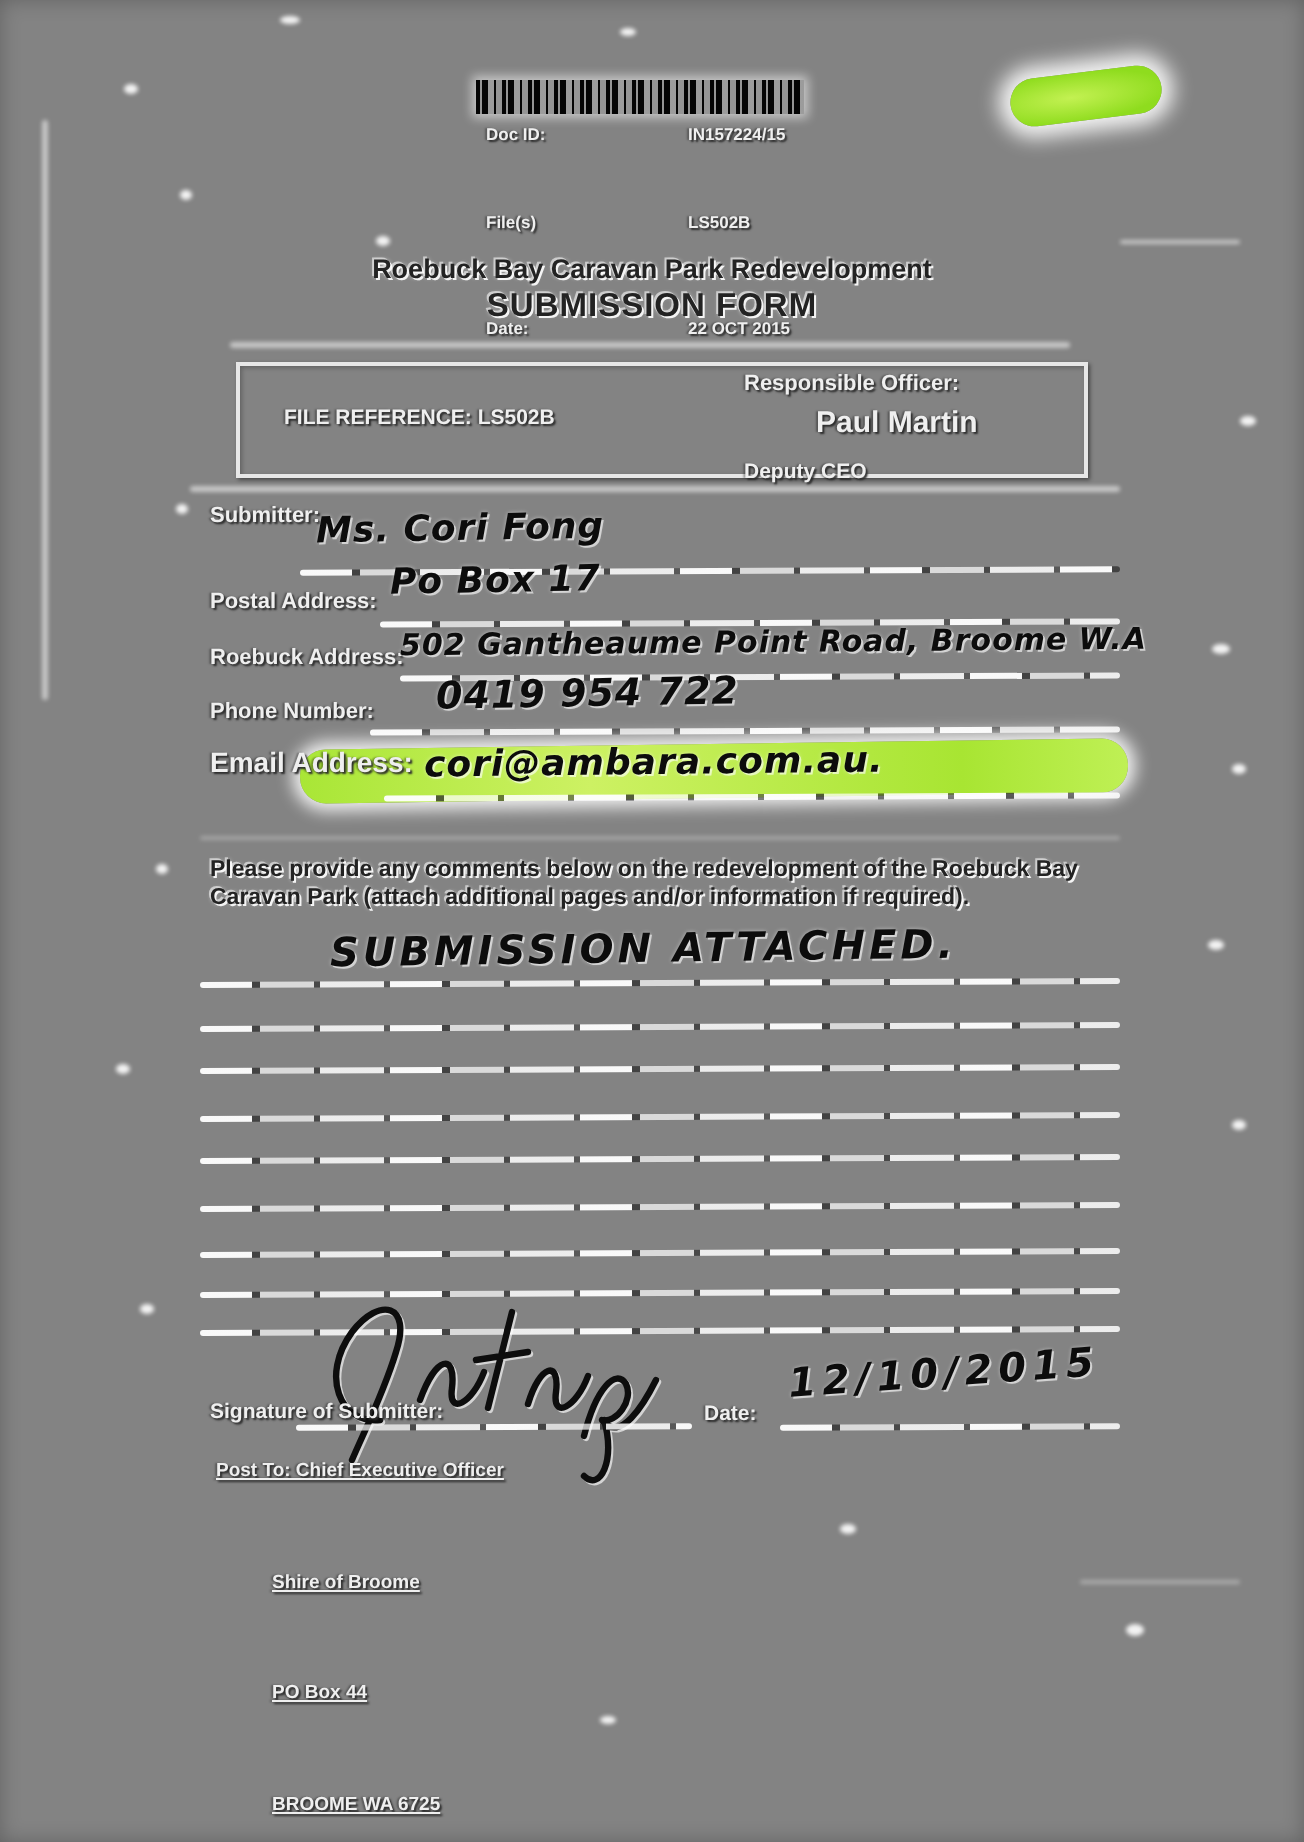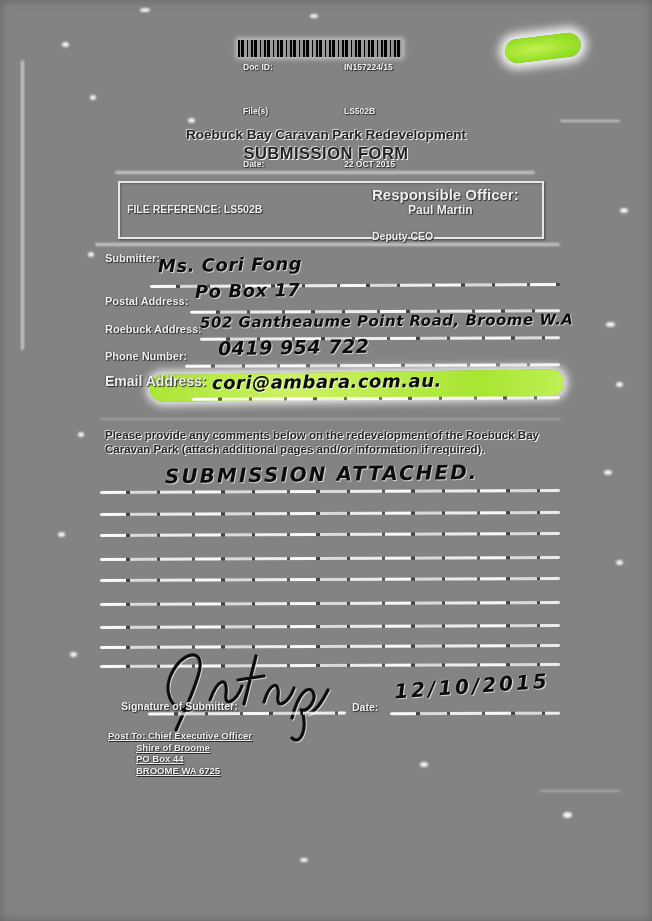--- a/index.html
+++ b/index.html
@@ -26,21 +26,21 @@
   #stamp{position:absolute;left:243px;top:62px;display:grid;grid-template-columns:67px auto;row-gap:1px;font-size:8.5px;line-height:10px;gap:34px;}
   #stamp .gap{margin-top:9px;}
   #hl-blob{position:absolute;left:505px;top:36px;width:76px;height:24px;border-radius:13px;transform:rotate(-7deg);
      background:radial-gradient(ellipse at 40% 50%,#c3f152,#8fdc1e 75%);box-shadow:0 0 10px 6px rgba(255,255,255,.9);}
   #hl-email{position:absolute;left:150px;top:372px;width:414px;height:27px;border-radius:13px;transform:rotate(-.8deg);
      background:linear-gradient(90deg,#a9e636,#cdf163 35%,#a8e532 80%,#bff055);box-shadow:0 0 8px 4px rgba(255,255,255,.85);}
   #refbox{position:absolute;left:118px;top:181px;width:422px;height:54px;border:2px solid rgba(242,242,242,.9);
      box-shadow:1px 1px 2px rgba(0,0,0,.45),inset 1px 1px 2px rgba(0,0,0,.25);}
   #sig-svg{position:absolute;left:132px;top:638px;filter:drop-shadow(1px 1px 0 rgba(255,255,255,.65));}
   #postblock{position:absolute;left:108px;top:730px;font-size:9.5px;line-height:11.5px;text-decoration:underline;}
-  #postblock div+div{padding-left:28px;}
+  #postblock div+div{padding-left:28px;margin-top:44px;}
   .title-wrap{position:absolute;left:0;width:652px;text-align:center;}
 </style>
 </head>
 <body>
 
 <div id="scan">
 
   <div class="streak" style="left:21px;top:60px;width:3px;height:290px;"></div>
   <div class="streak" style="left:115px;top:171px;width:420px;height:3px;"></div>
   <div class="streak" style="left:95px;top:243px;width:465px;height:3px;"></div>
@@ -74,23 +74,23 @@
     <span class="gap">Date:</span>
     <span class="gap">22 OCT 2015</span>
   </div>
 
   <div id="hl-blob"></div>
 
   <div class="title-wrap prt" style="top:127px;font-size:13.5px;">Roebuck Bay Caravan Park Redevelopment</div>
   <div class="title-wrap prt" style="top:144px;font-size:16.5px;letter-spacing:.5px;">SUBMISSION FORM</div>
 
   <div id="refbox">
-    <div class="abs lab" style="left:7px;top:20px;font-size:10.5px;">FILE REFERENCE: LS502B</div>
-    <div class="abs lab" style="left:252px;top:3px;font-size:15px;">Responsible Officer:</div>
-    <div class="abs lab" style="left:252px;top:20px;font-size:12px;padding-left:36px;">Paul Martin</div>
+    <div class="abs lab" style="left:22px;top:20px;font-size:10.5px;">FILE REFERENCE: LS502B</div>
+    <div class="abs lab" style="left:252px;top:3px;font-size:11px;">Responsible Officer:</div>
+    <div class="abs lab" style="left:252px;top:20px;font-size:15px;padding-left:36px;">Paul Martin</div>
     <div class="abs lab" style="left:252px;top:47px;font-size:10.5px;">Deputy CEO</div>
   </div>
 
   <div class="abs lab" style="left:105px;top:252px;font-size:11px;">Submitter:</div>
   <div class="abs hw" style="left:158px;top:254px;font-size:18px;transform:rotate(-1deg);">Ms. Cori Fong</div>
   <div class="rule" style="left:150px;top:284px;width:410px;"></div>
 
   <div class="abs lab" style="left:105px;top:295px;font-size:11px;">Postal Address:</div>
   <div class="abs hw" style="left:195px;top:280px;font-size:18px;transform:rotate(-1deg);">Po Box 17</div>
   <div class="rule" style="left:190px;top:310px;width:370px;"></div>
@@ -122,21 +122,21 @@
   <div class="rule" style="left:100px;top:664px;width:460px;"></div>
 
   <svg id="sig-svg" width="240" height="110" viewBox="0 0 240 110">
     <path d="M58,72 C38,74 28,50 44,28 C58,10 74,14 66,38 C60,58 50,78 44,92
              M78,62 C86,40 96,38 94,56 C92,70 104,64 110,48
              M112,66 L124,18 M106,42 L132,38
              M132,64 C138,44 148,42 146,58 C144,72 156,66 162,50
              M160,80 C166,56 176,46 181,54 C185,62 176,74 169,72 C178,84 190,64 196,52
              M170,72 C176,92 168,108 160,100" stroke="#0d0d0d" fill="none" stroke-width="3.2" stroke-linecap="round" stroke-linejoin="round"></path>
   </svg>
-  <div class="abs lab" style="left:105px;top:700px;font-size:10.5px;margin-left:16px;">Signature of Submitter:</div>
+  <div class="abs lab" style="left:105px;top:700px;font-size:10.5px;">Signature of Submitter:</div>
   <div class="rule" style="left:148px;top:712px;width:198px;"></div>
   <div class="abs lab" style="left:352px;top:701px;font-size:10.5px;">Date:</div>
   <div class="abs hw" style="left:394px;top:674px;font-size:20px;transform:rotate(-4deg);letter-spacing:3px;">12/10/2015</div>
   <div class="rule" style="left:390px;top:712px;width:170px;"></div>
 
   <div id="postblock" class="lab">
     <div>Post To: Chief Executive Officer</div>
     <div>Shire of Broome</div>
     <div>PO Box 44</div>
     <div>BROOME WA 6725</div>

